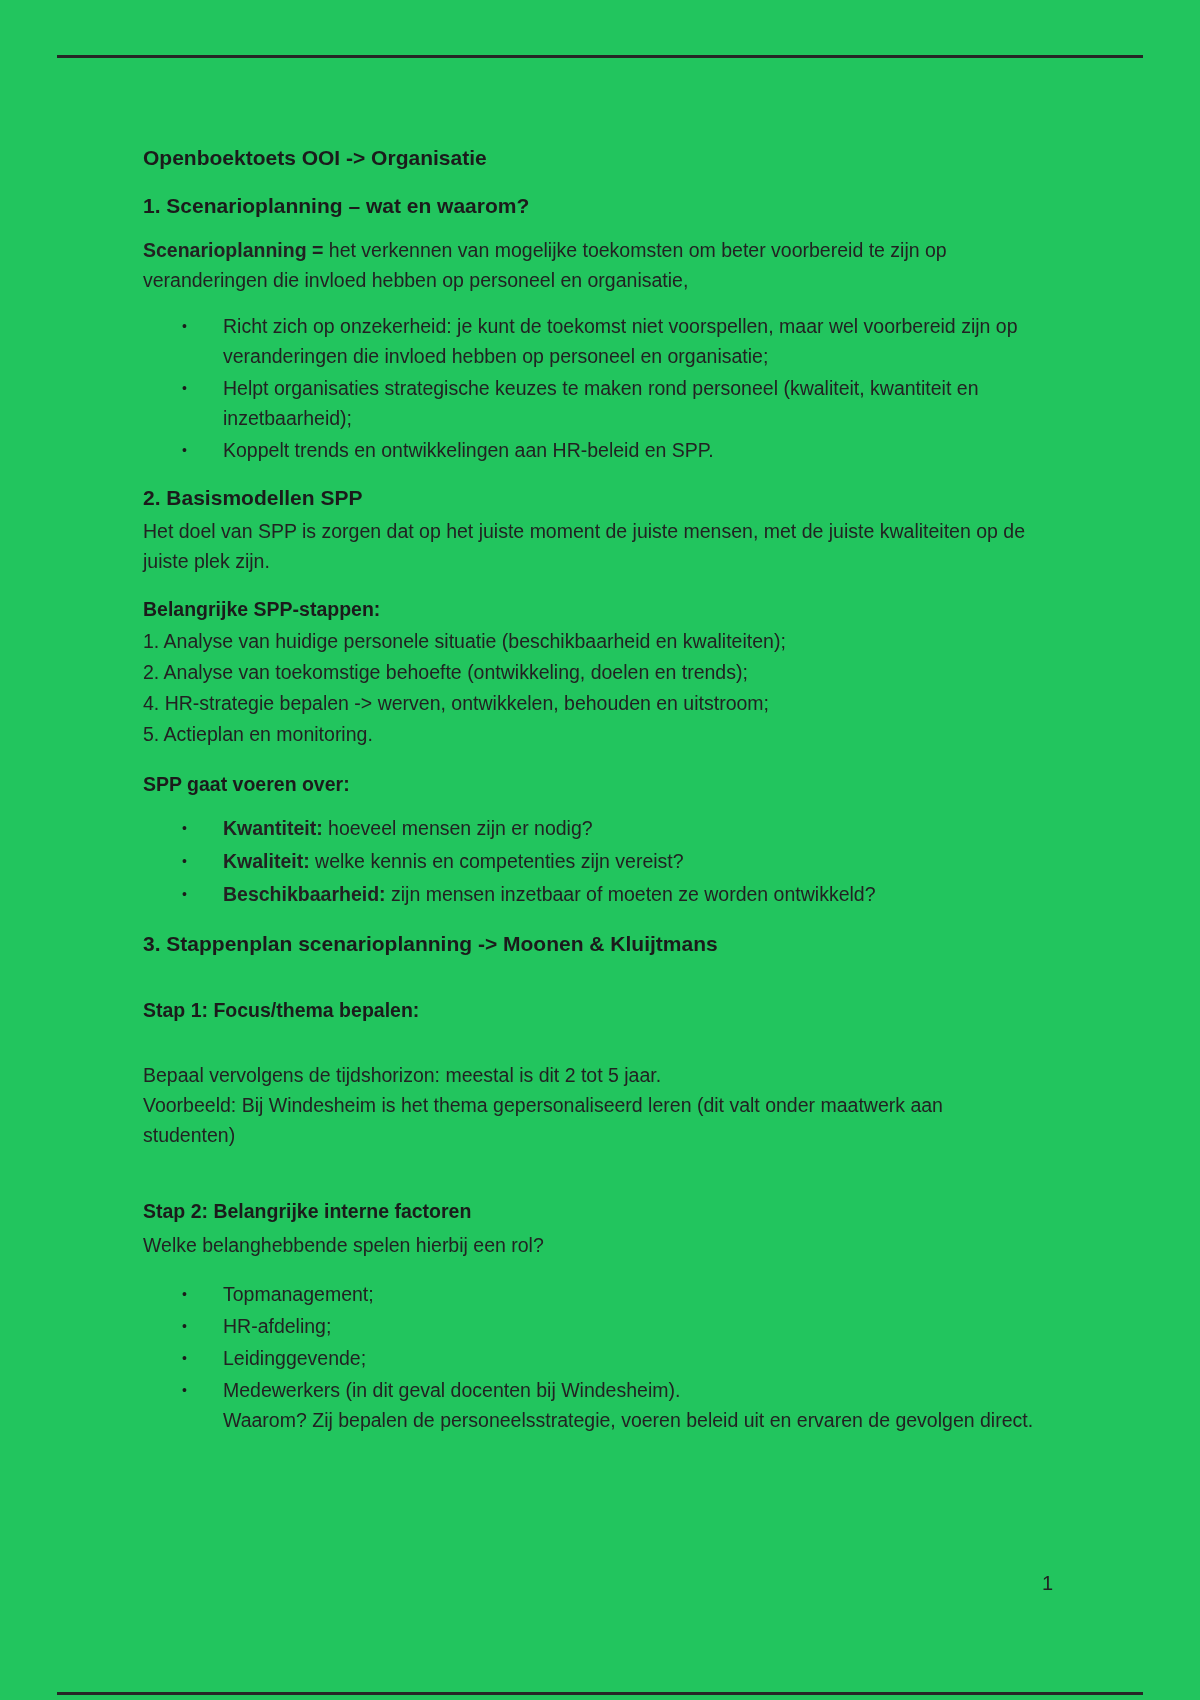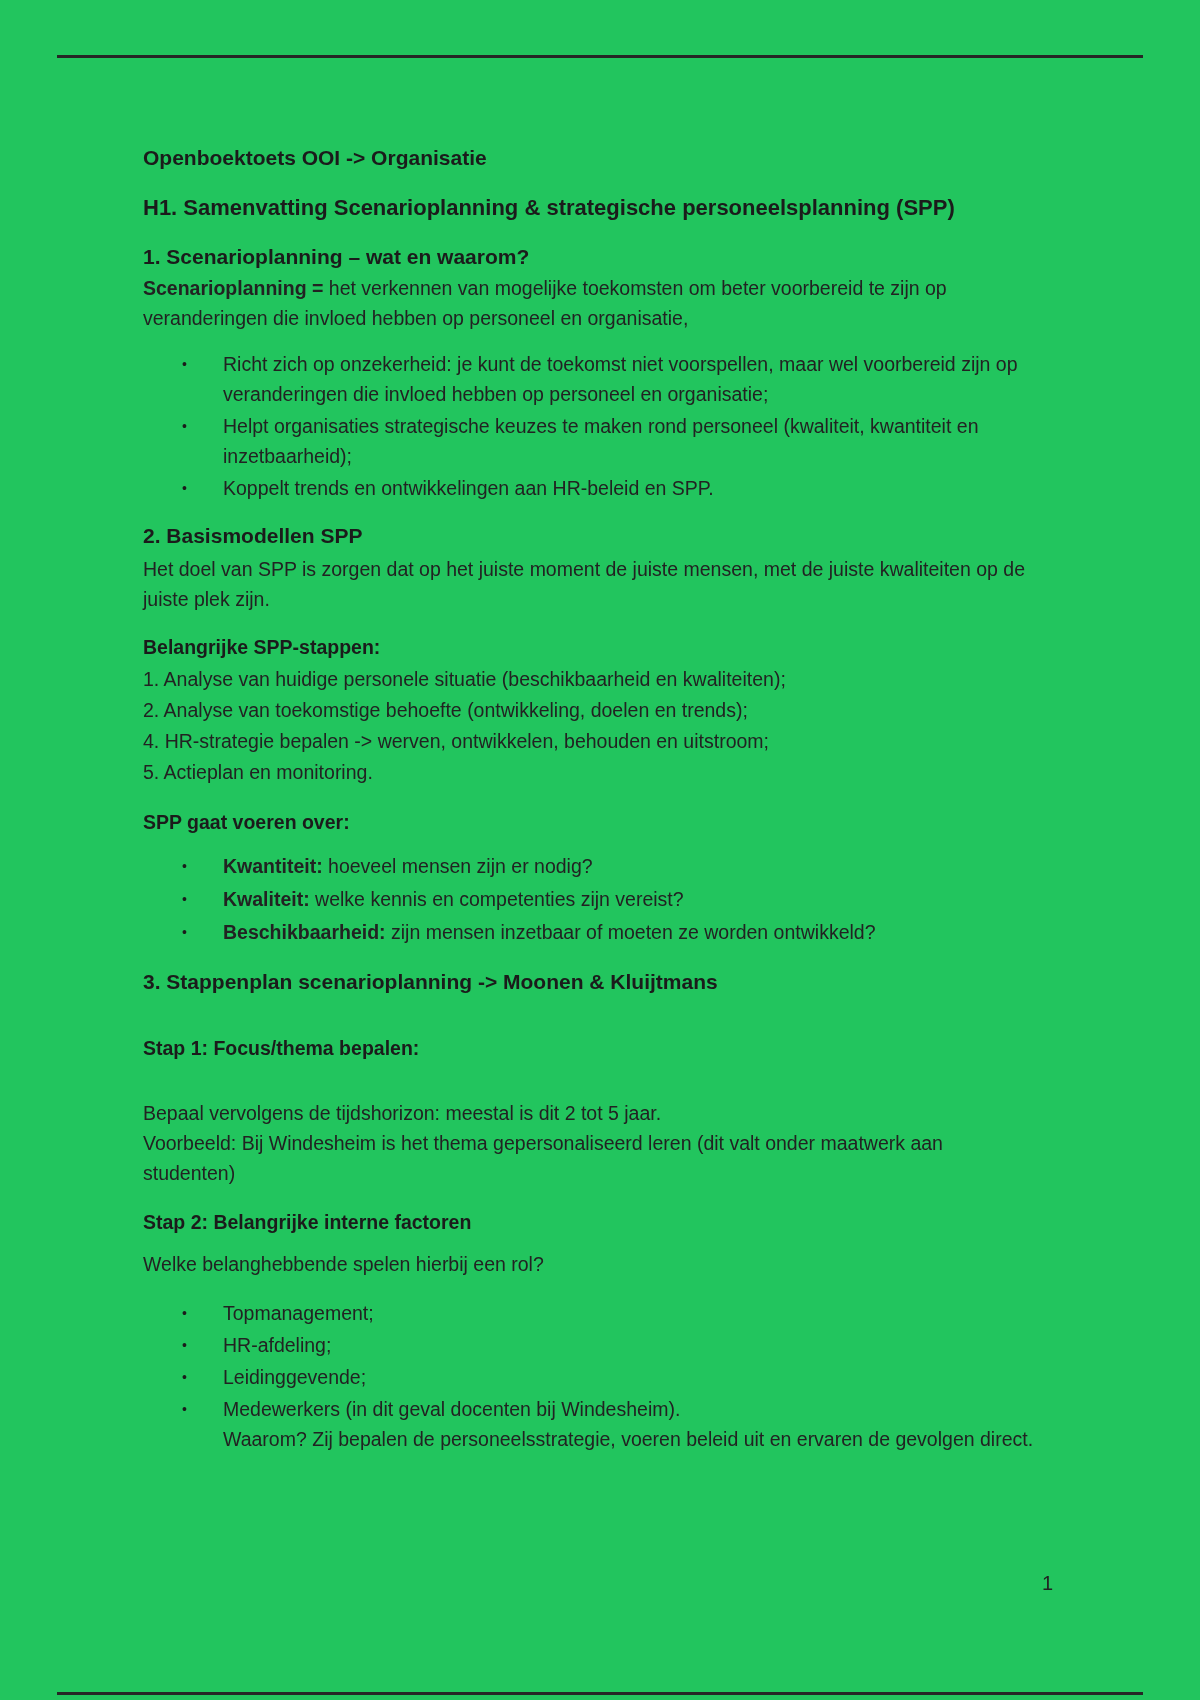--- a/index.html
+++ b/index.html
@@ -28,21 +28,21 @@
   .chapter-heading{
     font-size:22px;line-height:32px;font-weight:bold;color:#1b1b1b;
     margin:19px 0 0 0;
   }
   .section-heading{
     font-size:21px;line-height:32px;font-weight:bold;color:#1b1b1b;
     margin:17px 0 0 0;
   }
   .section-heading.s3{margin-top:18px;}
   p{margin:0;}
-  .intro{margin-top:0;max-width:920px;}
+  .intro{margin-top:13px;max-width:920px;}
   .lead{font-weight:bold;}
   ul.bullets{
     list-style:none;margin:16px 0 0 0;padding:0;
   }
   ul.bullets li{
     position:relative;padding-left:80px;margin:0;max-width:935px;
   }
   ul.bullets li + li{margin-top:2px;}
   ul.bullets .dot{
     position:absolute;left:39px;top:0;font-size:14px;line-height:30px;color:#1b1b1b;
@@ -52,41 +52,40 @@
   .steps-head{margin-top:18px;}
   .steps{margin-top:2px;}
   .steps div{line-height:31px;}
   .focus-head{margin-top:19px;}
   ul.bullets.focus{margin-top:14px;}
   ul.bullets.focus li{line-height:31px;}
   ul.bullets.focus .dot{line-height:31px;}
   .stap-head{margin-top:35px;}
   .kies{margin-top:0;max-width:880px;}
   .bepaal{margin-top:35px;max-width:880px;}
-  .stap2-head{margin-top:19px;}
-  .welke{margin-top:12px;}
+  .stap2-head{margin-top:46px;}
+  .welke{margin-top:4px;}
   ul.bullets.internal{margin-top:19px;}
   .note-line{max-width:860px;}
   .page-number{
     position:absolute;left:1042px;top:1568px;
     font-size:20px;line-height:30px;color:#222222;
   }
 </style>
 </head>
 <body>
 
 <div class="page">
 
   <div class="rule top"></div>
 
   <div class="content">
 
     <p class="doc-title">Openboektoets OOI -&gt; Organisatie</p>
 
-    <p class="chapter-heading">H1. Samenvatting Scenarioplanning &amp; strategische personeelsplanning (SPP)</p>
 
     <p class="section-heading">1. Scenarioplanning – wat en waarom?</p>
 
     <p class="intro"><span class="lead">Scenarioplanning =</span><span> het verkennen van mogelijke toekomsten om beter voorbereid te zijn op veranderingen die invloed hebben op personeel en organisatie,</span></p>
 
     <ul class="bullets">
       <li><span class="dot">•</span><span>Richt zich op onzekerheid: je kunt de toekomst niet voorspellen, maar wel voorbereid zijn op veranderingen die invloed hebben op personeel en organisatie;</span></li>
       <li><span class="dot">•</span><span>Helpt organisaties strategische keuzes te maken rond personeel (kwaliteit, kwantiteit en inzetbaarheid);</span></li>
       <li><span class="dot">•</span><span>Koppelt trends en ontwikkelingen aan HR-beleid en SPP.</span></li>
     </ul>

